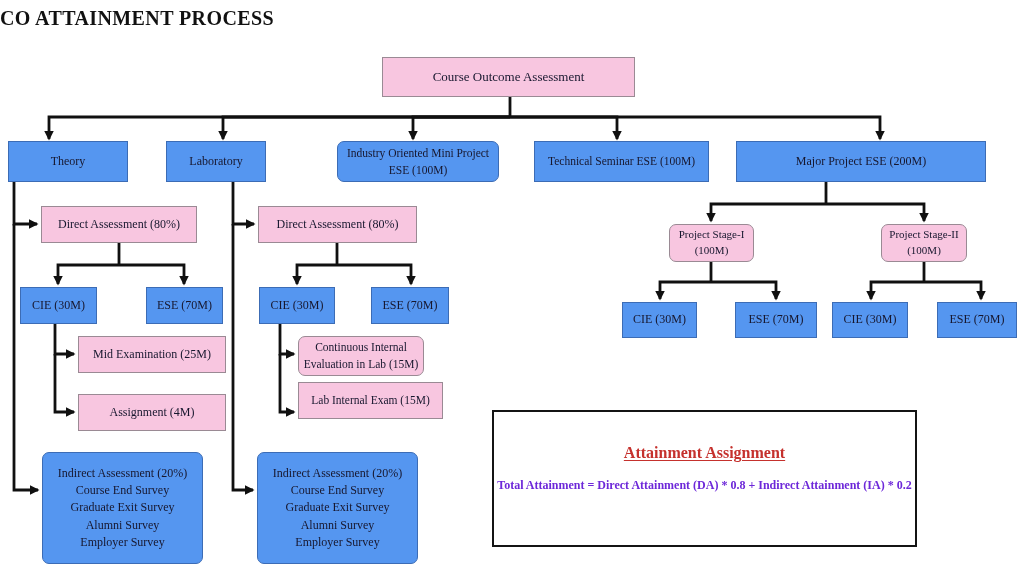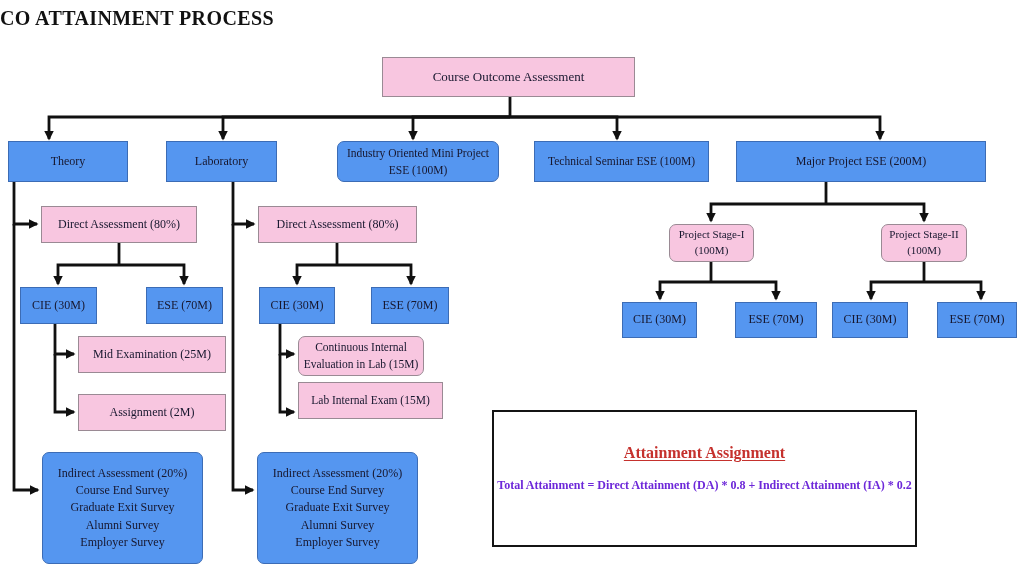--- a/index.html
+++ b/index.html
@@ -119,33 +119,33 @@
       <path d="M711 282 H776 V299" marker-end="url(#arrow)"></path>
       <path d="M924 262 V282"></path>
       <path d="M924 282 H871 V299" marker-end="url(#arrow)"></path>
       <path d="M924 282 H981 V299" marker-end="url(#arrow)"></path>
     </g>
   </svg>
 
   <div class="node blue" style="left:8px; top:141px; width:120px; height:41px;">Theory</div>
 
   <div class="node pink fs13" style="left:382px; top:57px; width:253px; height:40px;">Course Outcome Assessment</div>
-  <div class="node blue" style="left:166px; top:141px; width:111px; height:41px;text-align:center;">Laboratory</div>
+  <div class="node blue" style="left:166px; top:141px; width:100px; height:41px;text-align:center;">Laboratory</div>
   <div class="node blue fs115 multiline" style="left:337px; top:141px; width:162px; height:41px;">
     <div>Industry Oriented Mini Project</div>
     <div>ESE (100M)</div>
   </div>
   <div class="node blue fs115" style="left:534px; top:141px; width:175px; height:41px;">Technical Seminar ESE (100M)</div>
   <div class="node blue" style="left:736px; top:141px; width:250px; height:41px;">Major Project ESE (200M)</div>
 
   <div class="node pink" style="left:41px; top:206px; width:156px; height:37px;">Direct Assessment (80%)</div>
   <div class="node blue" style="left:20px; top:287px; width:77px; height:37px;">CIE (30M)</div>
   <div class="node blue" style="left:146px; top:287px; width:77px; height:37px;">ESE (70M)</div>
   <div class="node pink" style="left:78px; top:336px; width:148px; height:37px;">Mid Examination (25M)</div>
-  <div class="node pink" style="left:78px; top:394px; width:148px; height:37px;">Assignment (2M)</div>
+  <div class="node pink" style="left:78px; top:394px; width:148px; height:37px;">Assignment (4M)</div>
   <div class="node blue multiline" style="left:42px; top:452px; width:161px; height:112px;">
     <div>Indirect Assessment (20%)</div>
     <div>Course End Survey</div>
     <div>Graduate Exit Survey</div>
     <div>Alumni Survey</div>
     <div>Employer Survey</div>
   </div>
 
   <div class="node pink" style="left:258px; top:206px; width:159px; height:37px;">Direct Assessment (80%)</div>
   <div class="node blue" style="left:259px; top:287px; width:76px; height:37px;">CIE (30M)</div>

